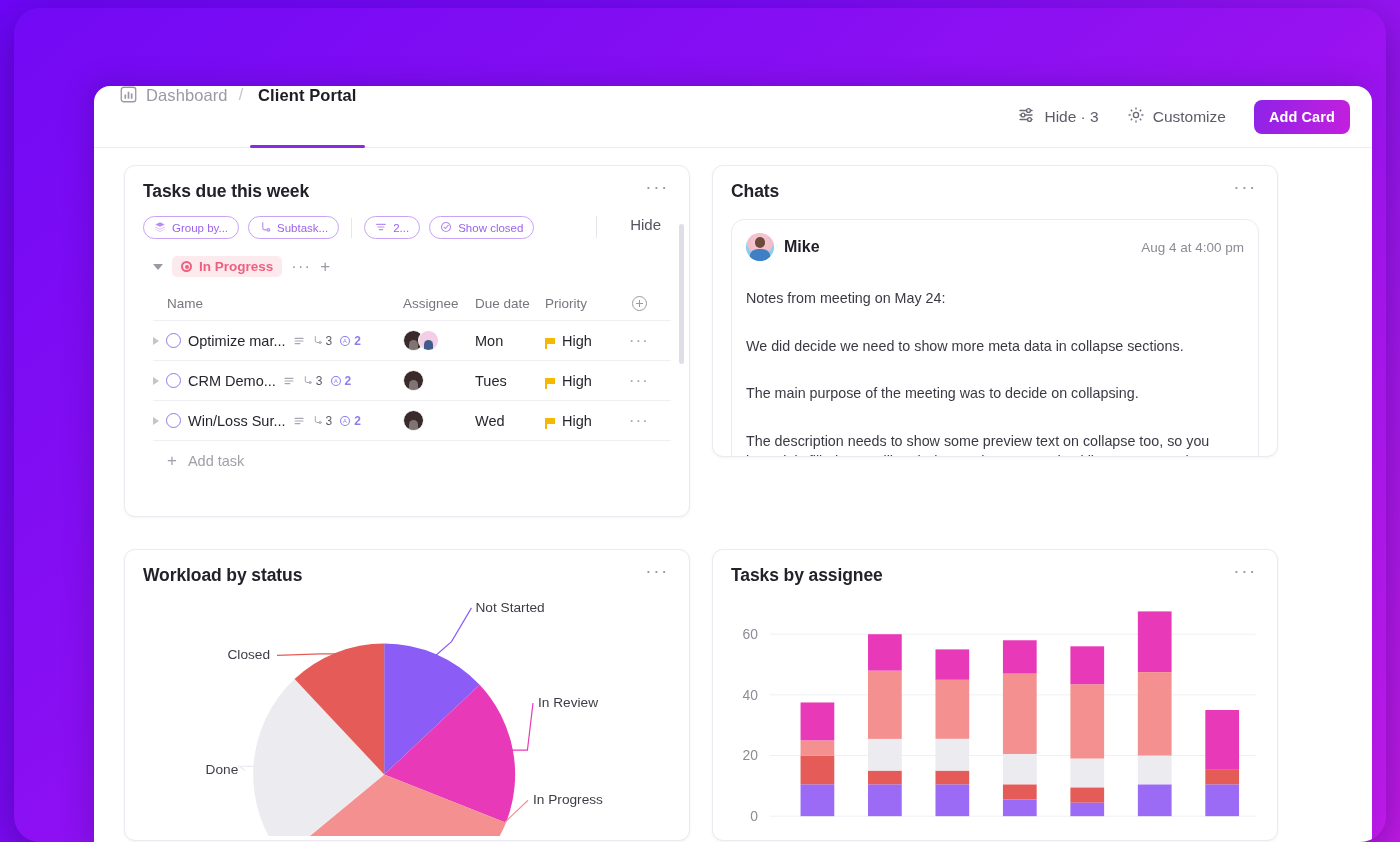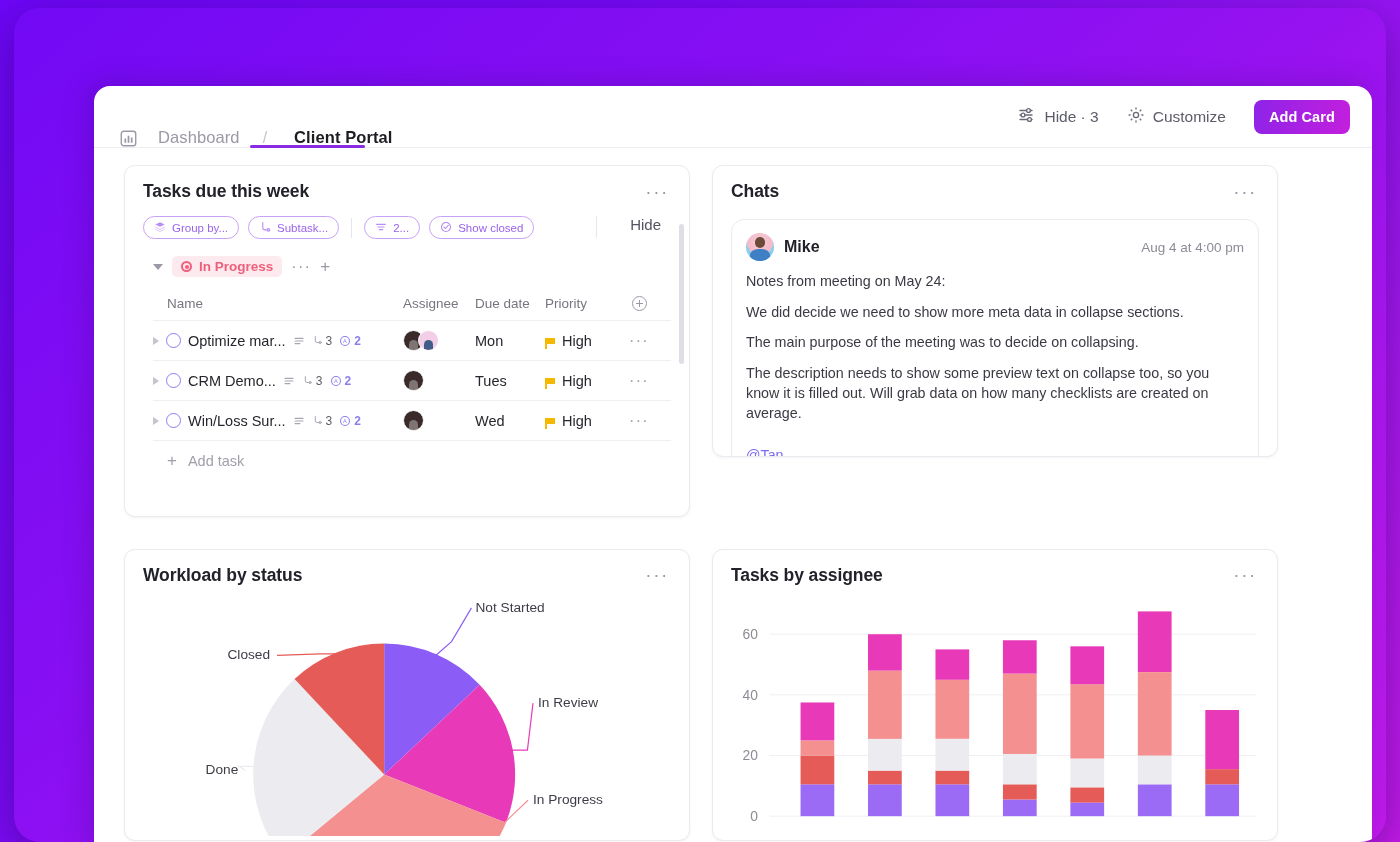--- a/index.html
+++ b/index.html
@@ -26,21 +26,21 @@
     overflow: hidden;
   }
 
   
   #header {
     height: 62px; position: relative;
     border-bottom: 1px solid #ececf1;
     display: flex; align-items: center;
     padding: 0 22px 0 26px;
   }
-  .crumb-wrap { display: flex; align-items: flex-end; gap: 21px; height: 100%; }
+  .crumb-wrap { display: flex; align-items: flex-start; gap: 9px; height: 100%; }
   .crumb-icon { width: 17px; height: 17px; color: #9a9aa6; display: block; }
   .crumb-dash {
     font-size: 16.5px; color: #9a9aa6; letter-spacing: .1px;
   }
   .crumb-sep { font-size: 16px; color: #c3c3cc; margin: 0 2px; }
   .crumb-active {
     font-size: 16.5px; color: #1d1d23; font-weight: 600; letter-spacing: .1px;
     position: relative; padding: 0 4px;
   }
   #tab-underline {
@@ -71,21 +71,21 @@
     grid-template-columns: 566px 566px;
     gap: 22px;
     height: calc(100% - 62px);
   }
   .card {
     background: #fff; border: 1px solid #eaeaf0; border-radius: 11px;
     box-shadow: 0 1px 3px rgba(25,20,60,.05);
     position: relative; overflow: hidden;
   }
   .card-head {
-    display: flex; align-items: center; justify-content: space-between;
+    display: flex; align-items: flex-start; justify-content: space-between;
     padding: 15px 18px 0 18px;
   }
   .card-title { font-size: 17.5px; font-weight: 700; color: #22222a; letter-spacing: -.1px; }
   .kebab {
     color: #9a9aa6; font-size: 19px; line-height: 12px; letter-spacing: 1.6px;
     cursor: pointer; user-select: none; padding: 0 2px;
   }
 
   
   #tasks-card { height: 352px; }
@@ -206,21 +206,21 @@
   #msg-avatar::before {
     content:""; position:absolute; left:31%; top:14%; width:38%; height:38%;
     border-radius:50%; background:#6b4a3a;
   }
   #msg-avatar::after {
     content:""; position:absolute; left:14%; top:58%; width:72%; height:52%;
     border-radius:42% 42% 0 0; background:#3f7fc4;
   }
   #msg-name { font-size: 16px; font-weight: 700; color: #1f1f27; }
   #msg-time { margin-left:auto; font-size: 13.5px; color: #8c8c96; }
-  .msg-p { font-size: 14.3px; color: #3a3a44; line-height: 1.38; margin-top: 11px; }
+  .msg-p { font-size: 14.3px; color: #3a3a44; line-height: 1.38; margin-top: 28px; }
   #msg-mention { font-size: 14.3px; color: #7b6bf0; margin-top: 24px; cursor: pointer; }
   #reply-wrap {
     margin: 18px 18px 0 18px; border: 1px solid #e6e6ee; border-radius: 9px;
     height: 52px; display: flex; align-items: center; padding: 0 8px 0 14px;
   }
   #reply-input {
     flex: 1; border: none; outline: none; font-size: 14.8px; color: #9a9aa6;
     font-family: "Liberation Sans", sans-serif; background: transparent;
   }
   #send-btn {

